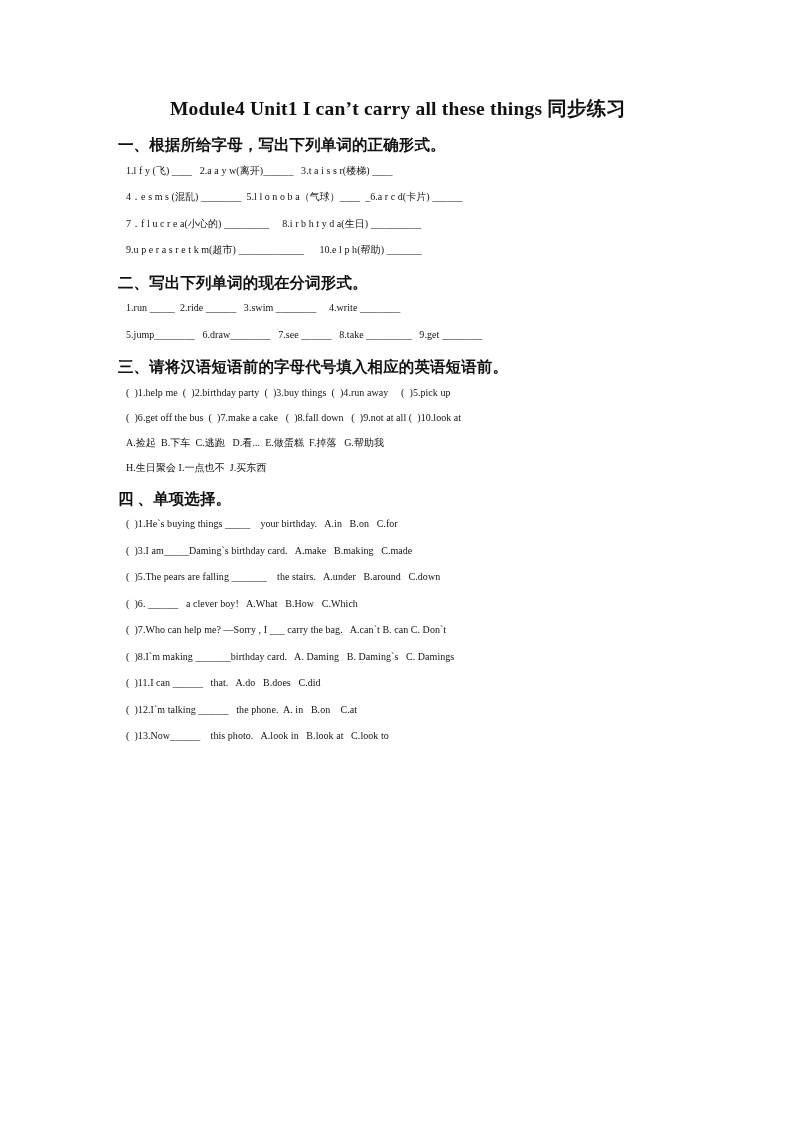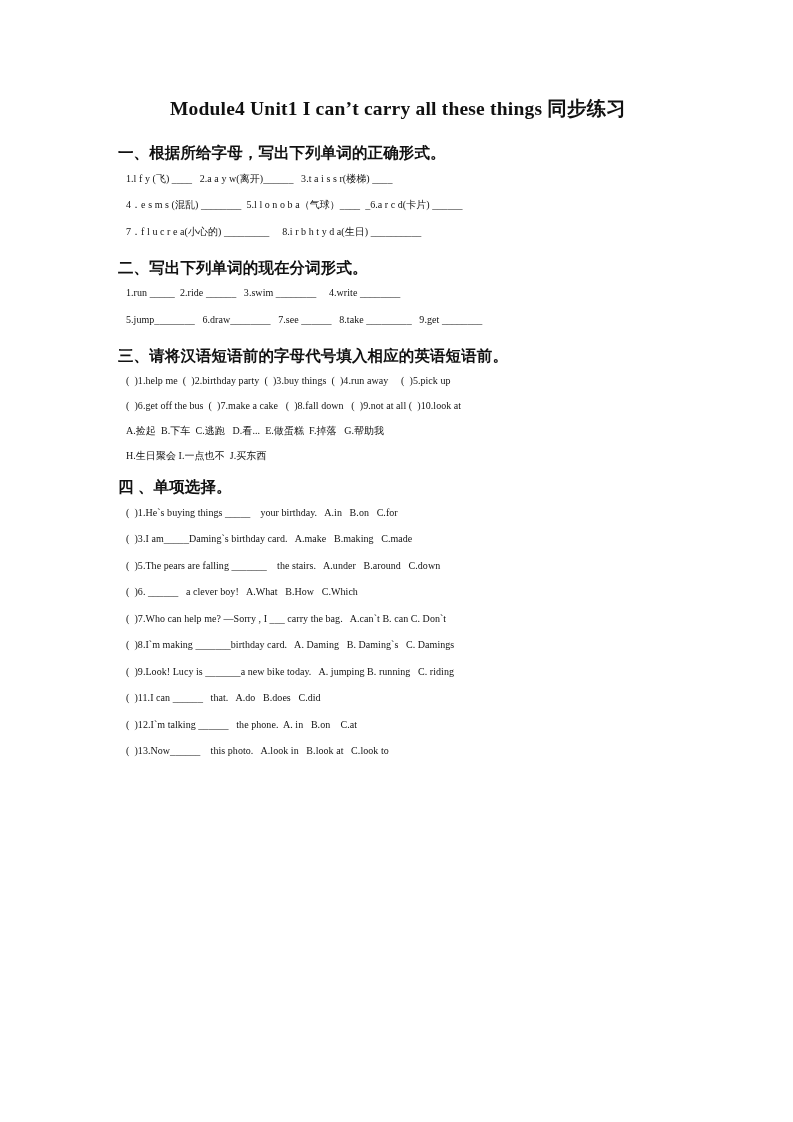--- a/index.html
+++ b/index.html
@@ -32,24 +32,24 @@
   .doc-title {
     font-size: 19.5px;
     font-weight: bold;
     text-align: center;
     letter-spacing: 0.2px;
     margin: 0 0 10px 0;
     line-height: 1.35;
   }
 
   .section-head {
-    font-family: Liberation Sans, sans-serif;
+    font-family: Liberation Serif, serif;
     font-size: 15.5px;
     font-weight: bold;
-    margin: 20px 0 9px 0;
+    margin: 12px 0 9px 0;
     line-height: 1.45;
     letter-spacing: 0.1px;
   }
   .section-head.s4 { margin-top: 14px; }
 
   .q-line {
     font-size: 10px;
     line-height: 1.0;
     margin: 0 0 16.5px 0;
     padding-left: 8px;
@@ -63,37 +63,37 @@
 
 <div class="page">
   <div class="content">
 
     <h1 class="doc-title">Module4 Unit1 I can’t carry all these things 同步练习</h1>
 
     <h2 class="section-head">一、根据所给字母，写出下列单词的正确形式。</h2>
     <div class="q-line">1.l f y (飞) ____   2.a a y w(离开)______   3.t a i s s r(楼梯) ____</div>
     <div class="q-line">4．e s m s (混乱) ________  5.l l o n o b a（气球）____  _6.a r c d(卡片) ______</div>
     <div class="q-line">7．f l u c r e a(小心的) _________     8.i r b h t y d a(生日) __________</div>
+    <div class="q-line">9.u p e r a s r e t k m(超市) _____________      10.e l p h(帮助) _______</div>
 
     <h2 class="section-head">二、写出下列单词的现在分词形式。</h2>
     <div class="q-line">1.run _____  2.ride ______   3.swim ________     4.write ________</div>
     <div class="q-line">5.jump________   6.draw________   7.see ______   8.take _________   9.get ________</div>
 
     <h2 class="section-head">三、请将汉语短语前的字母代号填入相应的英语短语前。</h2>
     <div class="q-line tight">(  )1.help me  (  )2.birthday party  (  )3.buy things  (  )4.run away     (  )5.pick up</div>
     <div class="q-line tight">(  )6.get off the bus  (  )7.make a cake   (  )8.fall down   (  )9.not at all (  )10.look at</div>
     <div class="q-line tight">A.捡起  B.下车  C.逃跑   D.看...  E.做蛋糕  F.掉落   G.帮助我</div>
     <div class="q-line tight">H.生日聚会 I.一点也不  J.买东西</div>
 
     <h2 class="section-head s4">四 、单项选择。</h2>
     <div class="q-line">(  )1.He`s buying things _____    your birthday.   A.in   B.on   C.for</div>
     <div class="q-line">(  )3.I am_____Daming`s birthday card.   A.make   B.making   C.made</div>
     <div class="q-line">(  )5.The pears are falling _______    the stairs.   A.under   B.around   C.down</div>
     <div class="q-line">(  )6. ______   a clever boy!   A.What   B.How   C.Which</div>
     <div class="q-line">(  )7.Who can help me? —Sorry , I ___ carry the bag.   A.can`t B. can C. Don`t</div>
     <div class="q-line">(  )8.I`m making _______birthday card.   A. Daming   B. Daming`s   C. Damings</div>
-    <div class="q-line">(  )9.Look! Lucy is _______a new bike today.   A. jumping B. running   C. riding</div>
     <div class="q-line">(  )11.I can ______   that.   A.do   B.does   C.did</div>
     <div class="q-line">(  )12.I`m talking ______   the phone.  A. in   B.on    C.at</div>
     <div class="q-line">(  )13.Now______    this photo.   A.look in   B.look at   C.look to</div>
 
   </div>
 </div>
 
 </body></html>

